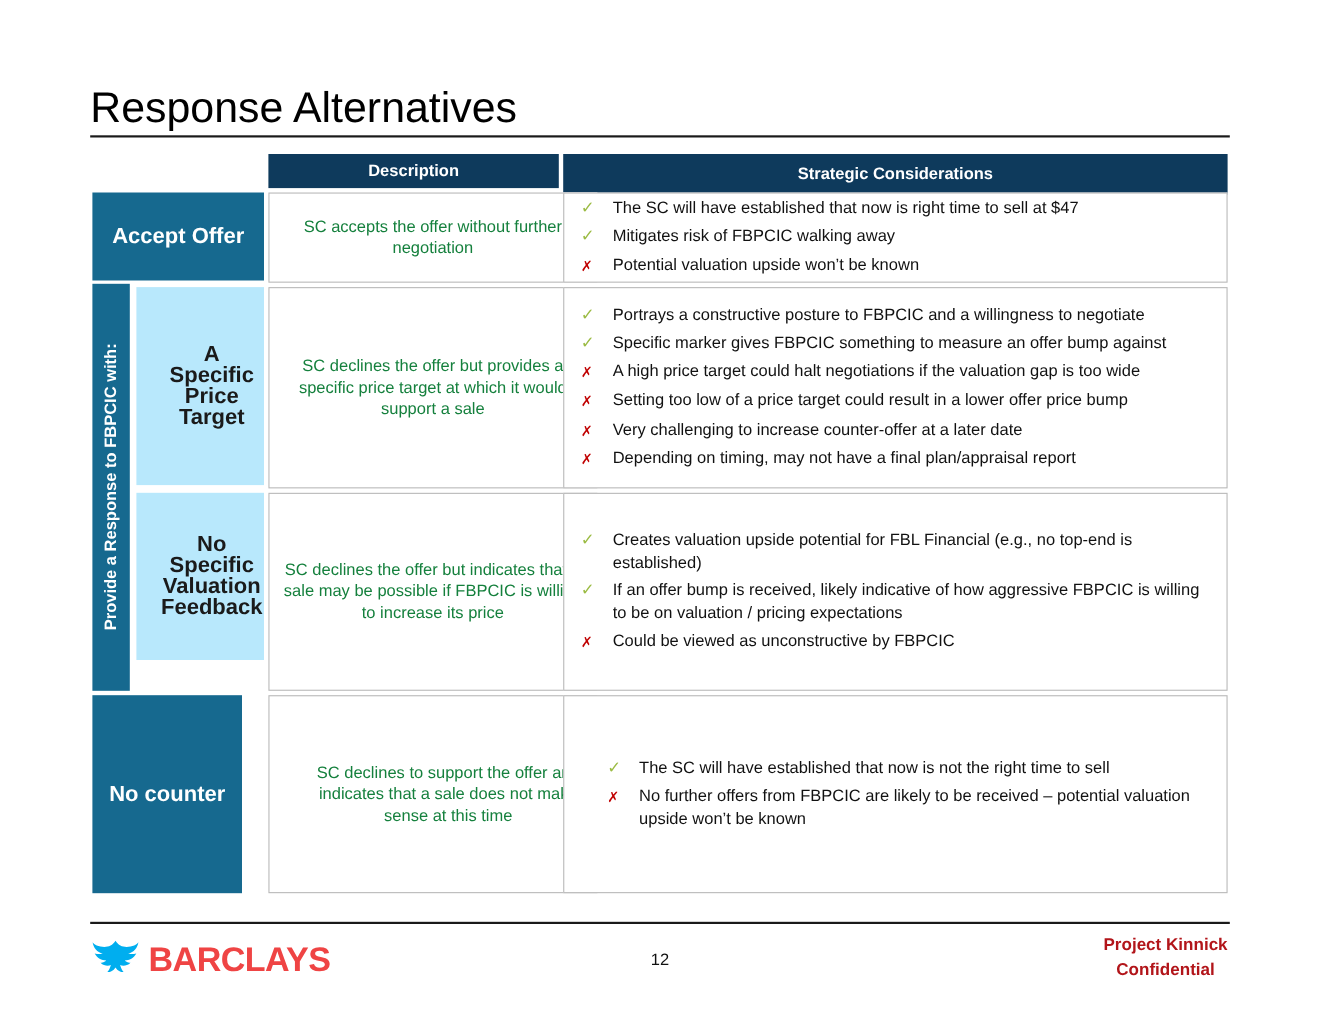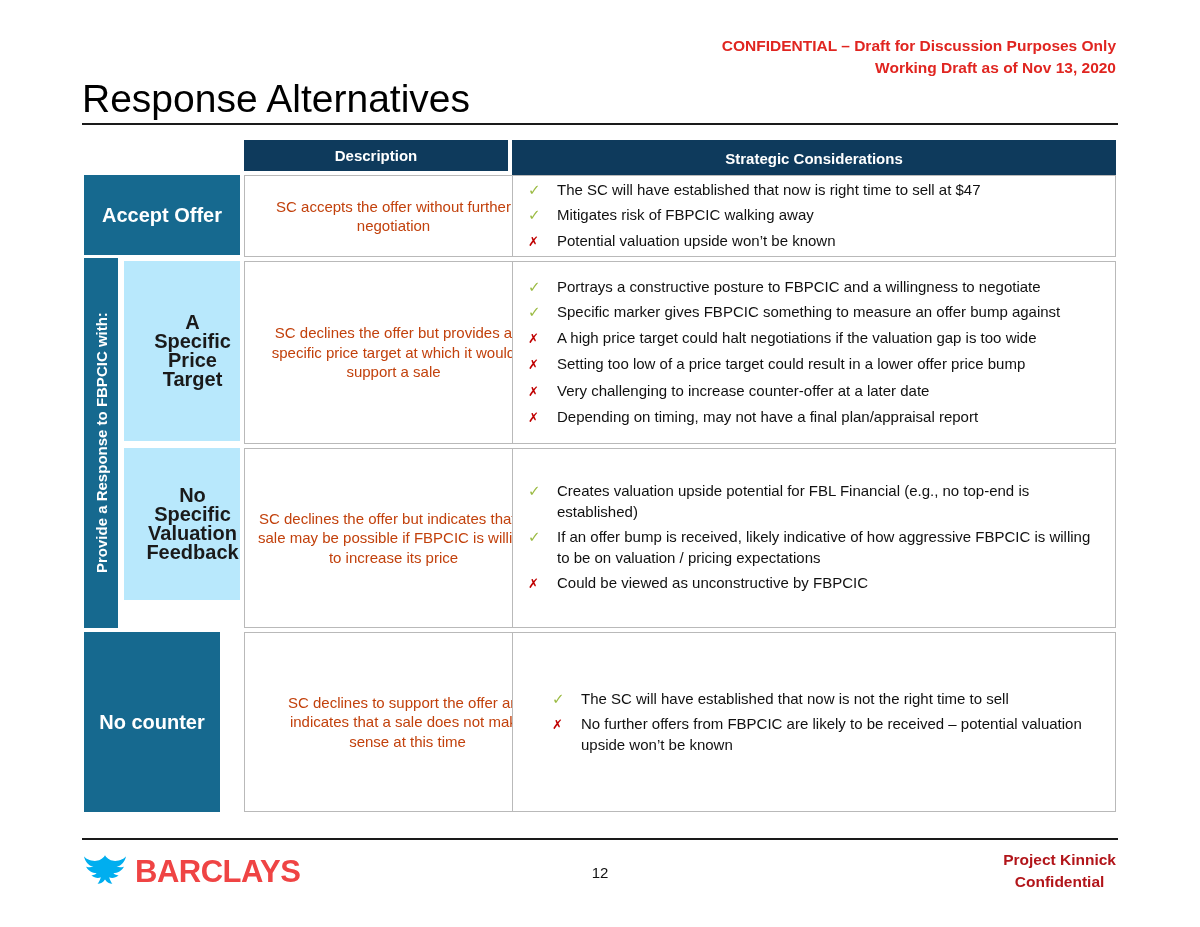--- a/index.html
+++ b/index.html
@@ -35,21 +35,21 @@
   .lab-r3{left:124px;top:448px;width:116px;height:152px;}
   .vlabel{
     position:absolute;left:84px;top:258px;width:34px;height:370px;background:#16698f;color:#fff;
     font-weight:bold;font-size:15px;writing-mode:vertical-rl;transform:rotate(180deg);
     display:flex;align-items:center;justify-content:center;box-sizing:border-box;white-space:nowrap;
   }
   
   .cell{position:absolute;background:#fff;border:1px solid #b9b9b9;box-sizing:border-box;}
   .desc-cell{
     display:flex;align-items:center;justify-content:center;text-align:center;
-    padding:6px 8px;font-size:15px;line-height:19.5px;color:#c2410c;left:244px;width:299px;
+    padding:6px 8px;font-size:15px;line-height:19.5px;color:#15803d;left:244px;width:299px;
   }
   .strat-cell{
     display:flex;flex-direction:column;justify-content:center;
     padding:8px 16px 8px 12px;font-size:15px;left:512px;width:604px;
   }
   .r1{top:175px;height:82px;} .r2{top:261px;height:183px;} .r3{top:448px;height:180px;} .r4{top:632px;height:180px;padding-left:36px;}
   .point{display:flex;align-items:flex-start;margin:2.5px 0;line-height:20.5px;}
   .marker{flex:0 0 32px;width:32px;padding-left:3px;box-sizing:border-box;font-size:15px;}
   .marker.pro{color:#9bbb43;}
   .marker.con{color:#c00000;font-weight:bold;font-size:13px;padding-top:1px;}
@@ -62,24 +62,20 @@
   .project{
     position:absolute;top:849px;right:84px;text-align:center;color:#b2151a;
     font-weight:bold;font-size:15.5px;line-height:22px;
   }
 </style>
 </head>
 <body>
 
 <div class="slide">
 
-  <div class="confidential">
-    <div>CONFIDENTIAL – Draft for Discussion Purposes Only</div>
-    <div>Working Draft as of Nov 13, 2020</div>
-  </div>
 
   <div class="page-title">Response Alternatives</div>
   <div class="title-rule"></div>
 
   <div class="th th-desc">Description</div>
   <div class="th th-strat">Strategic Considerations</div>
 
   <div class="label-cell teal lab-r1">Accept Offer</div>
   <div class="vlabel">Provide a Response to FBPCIC with:</div>
   <div class="label-cell lightblue lab-r2">A Specific Price Target</div>

